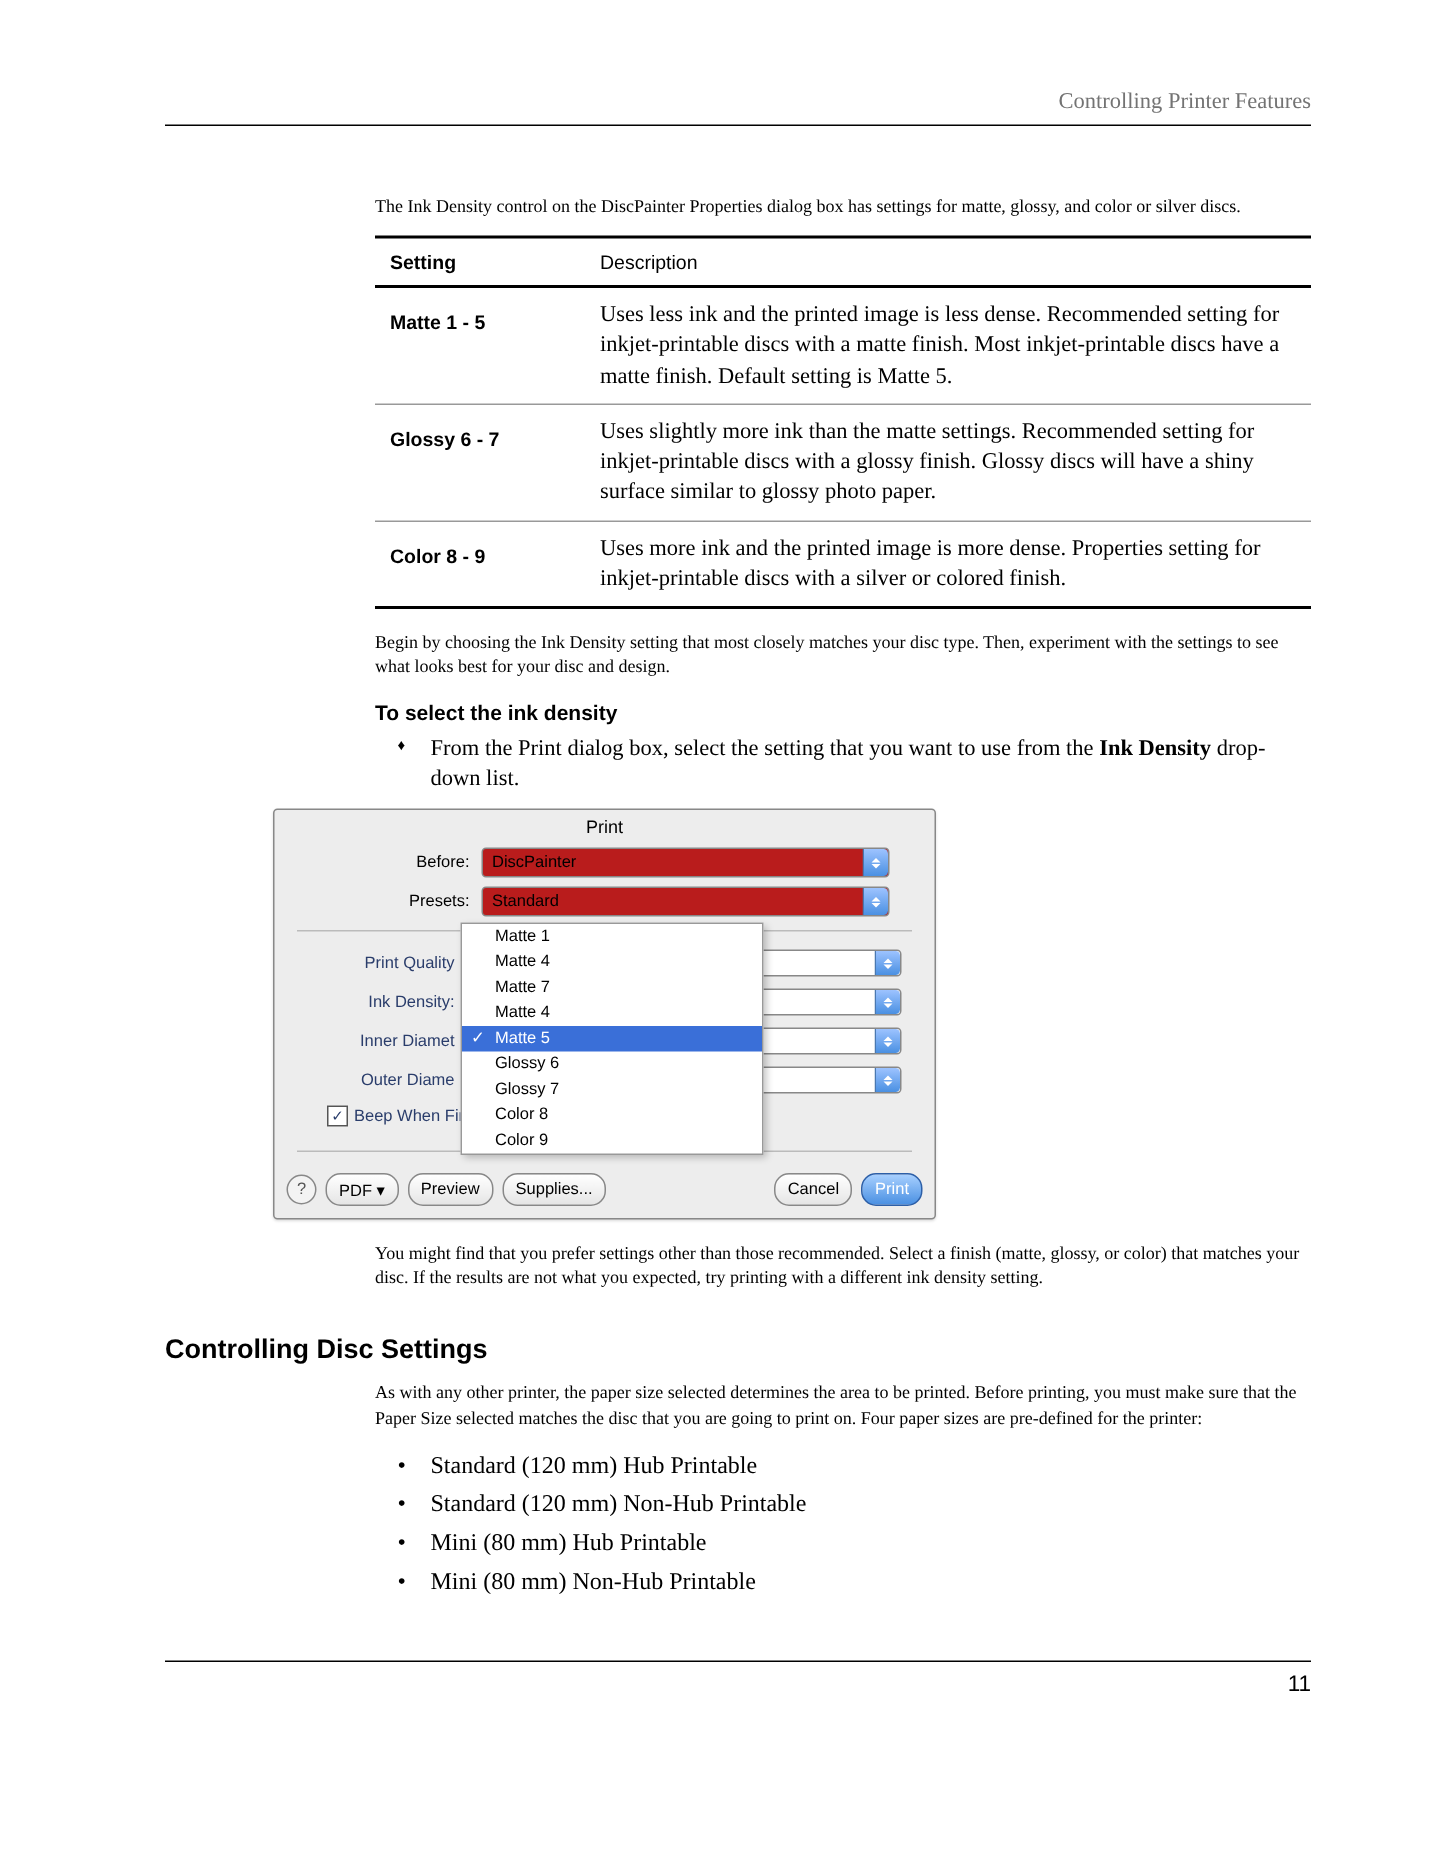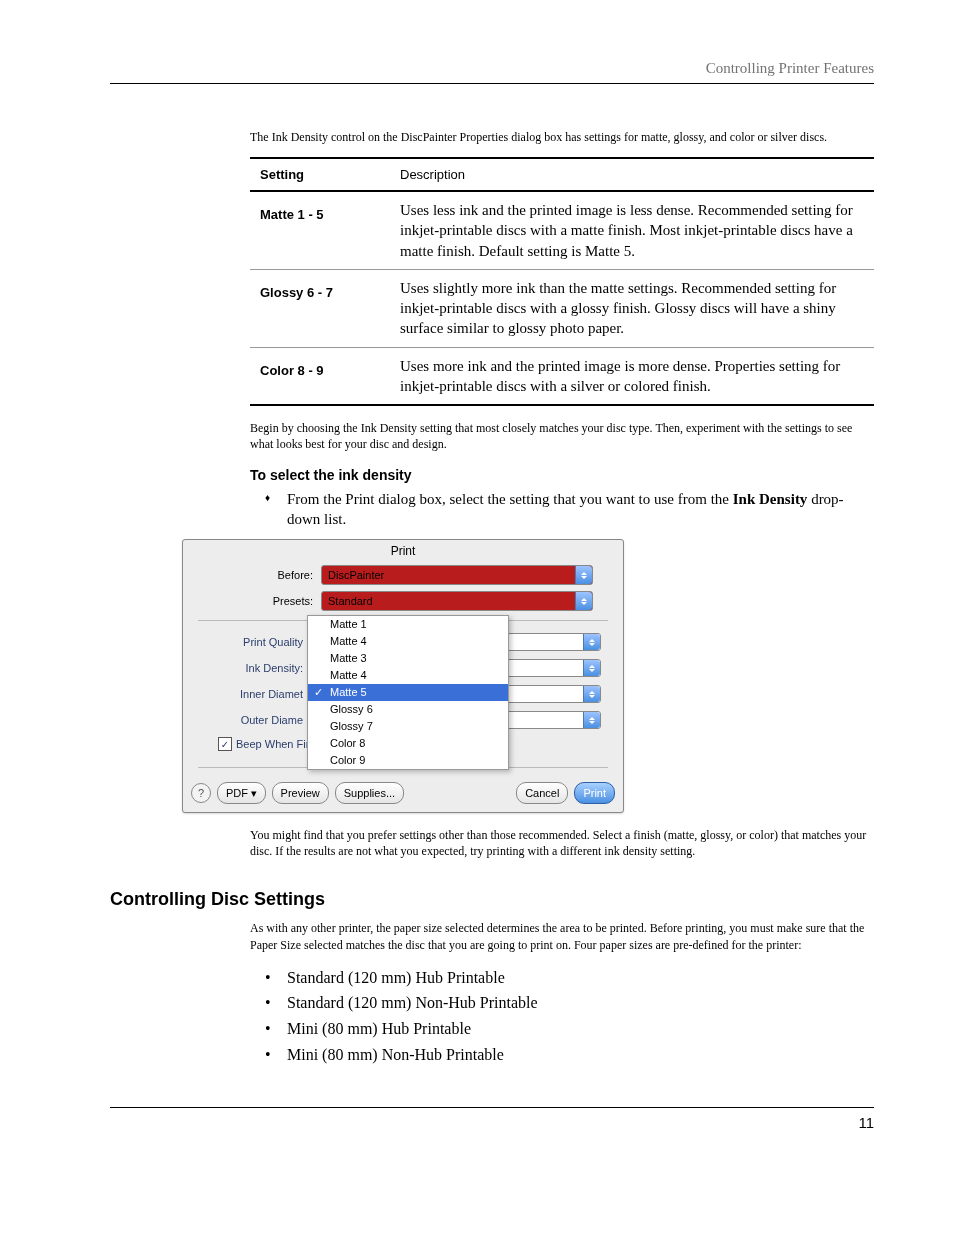--- a/index.html
+++ b/index.html
@@ -349,21 +349,21 @@
           <span class="select-arrow"></span>
         </div>
       </div>
 
       <hr class="separator">
 
       <div class="settings-area">
         <div class="dropdown-menu">
           <div class="item">Matte 1</div>
           <div class="item">Matte 4</div>
-          <div class="item">Matte 3</div>
+          <div class="item">Matte 7</div>
           <div class="item">Matte 4</div>
           <div class="item selected">Matte 5</div>
           <div class="item">Glossy 6</div>
           <div class="item">Glossy 7</div>
           <div class="item">Color 8</div>
           <div class="item">Color 9</div>
         </div>
 
         <div class="setting-row">
           <div class="setting-label">Print Quality</div>

